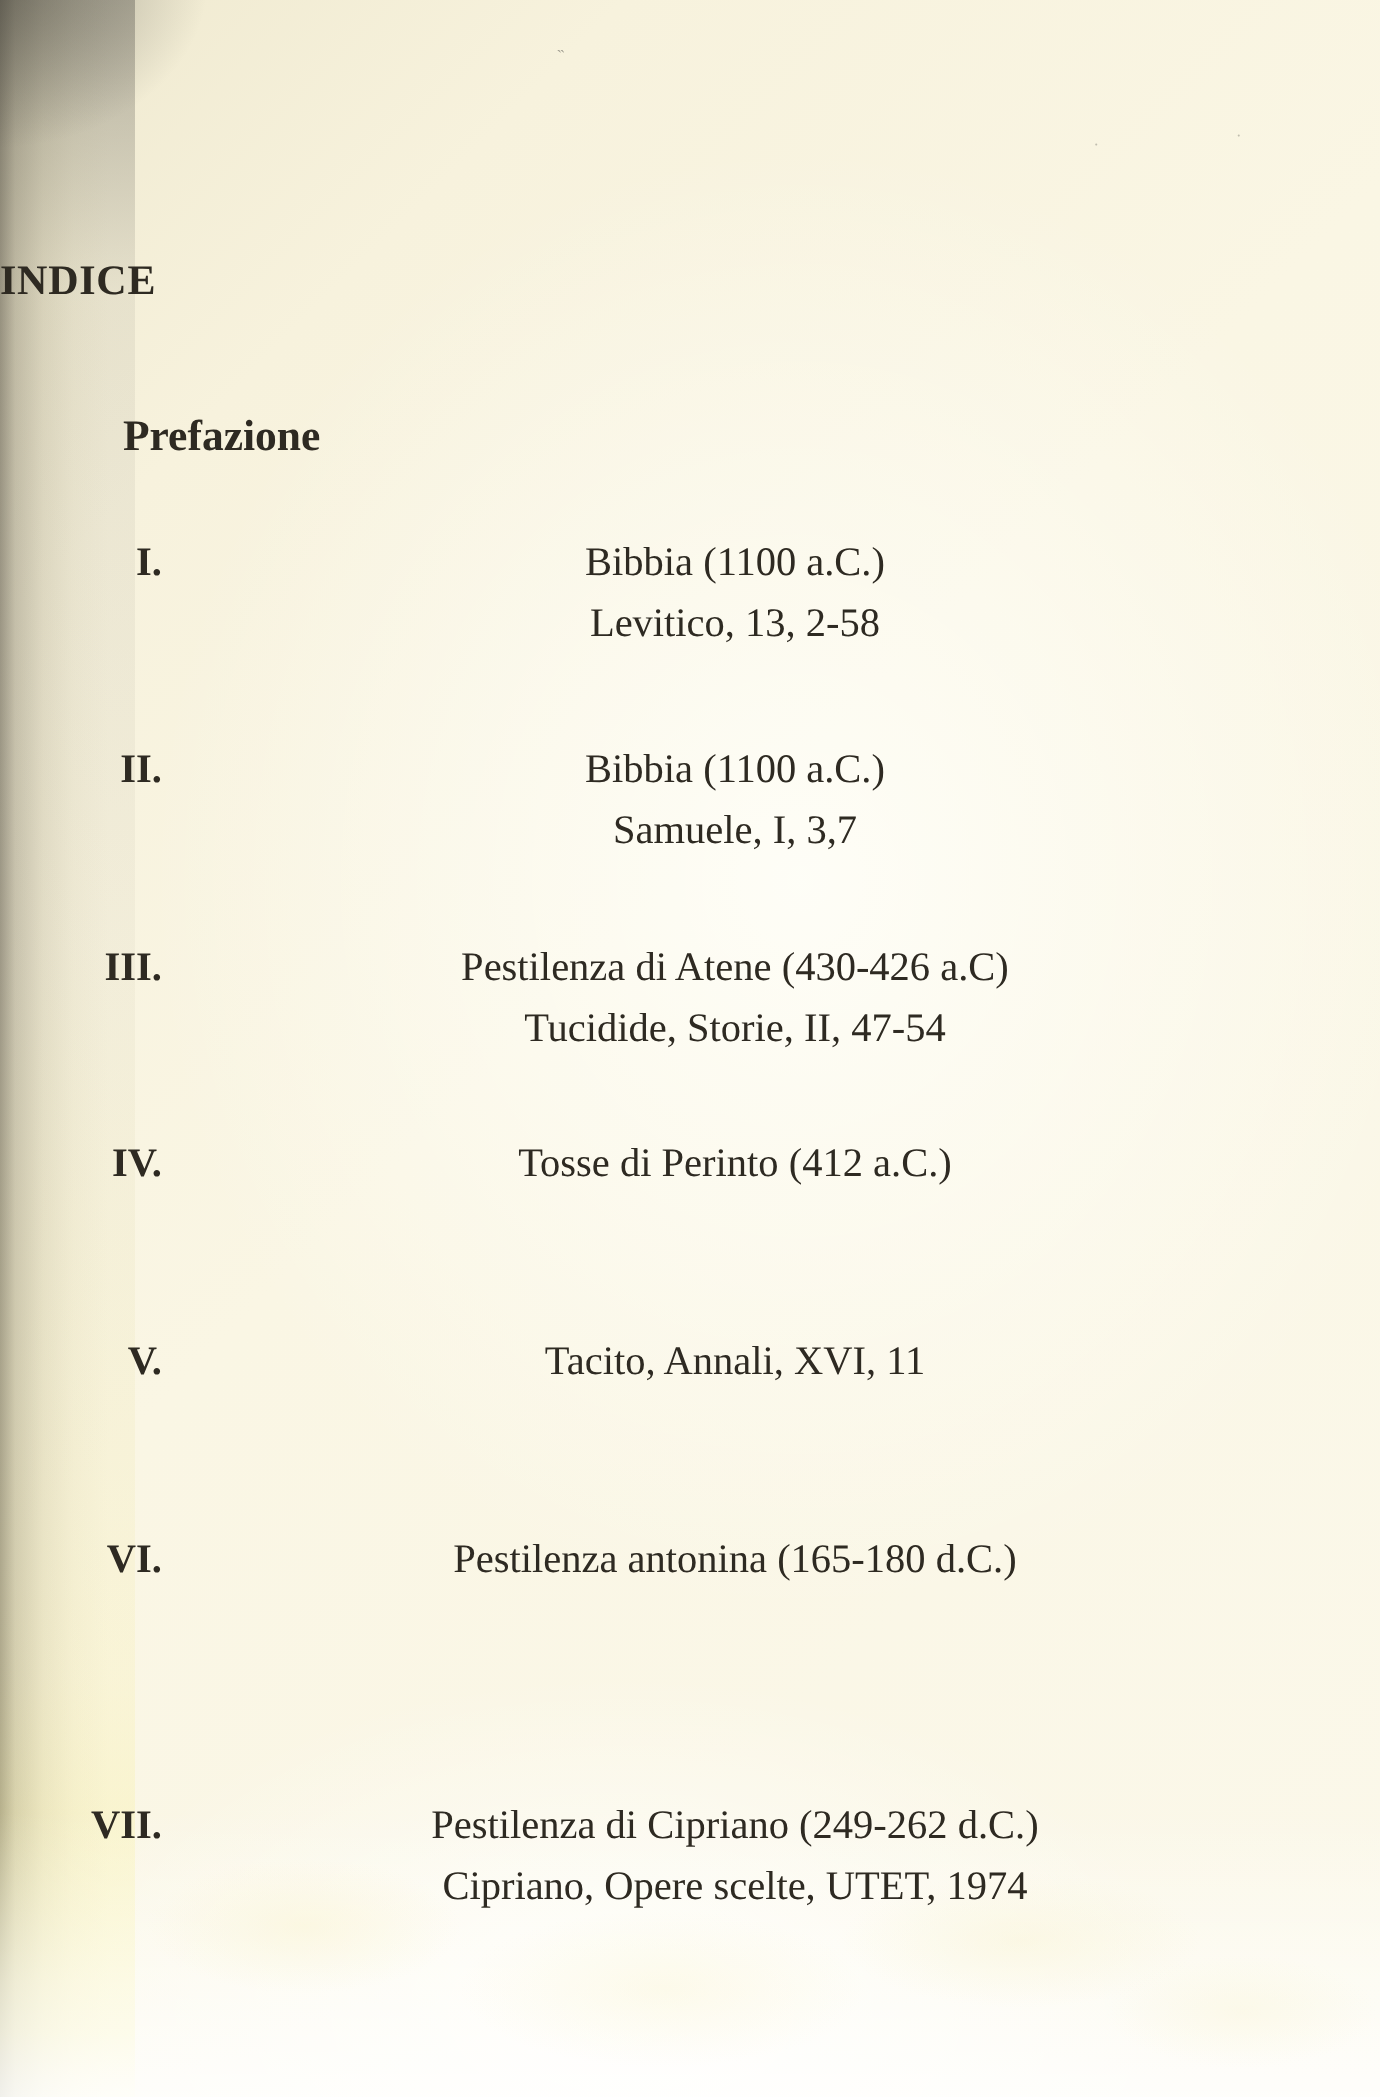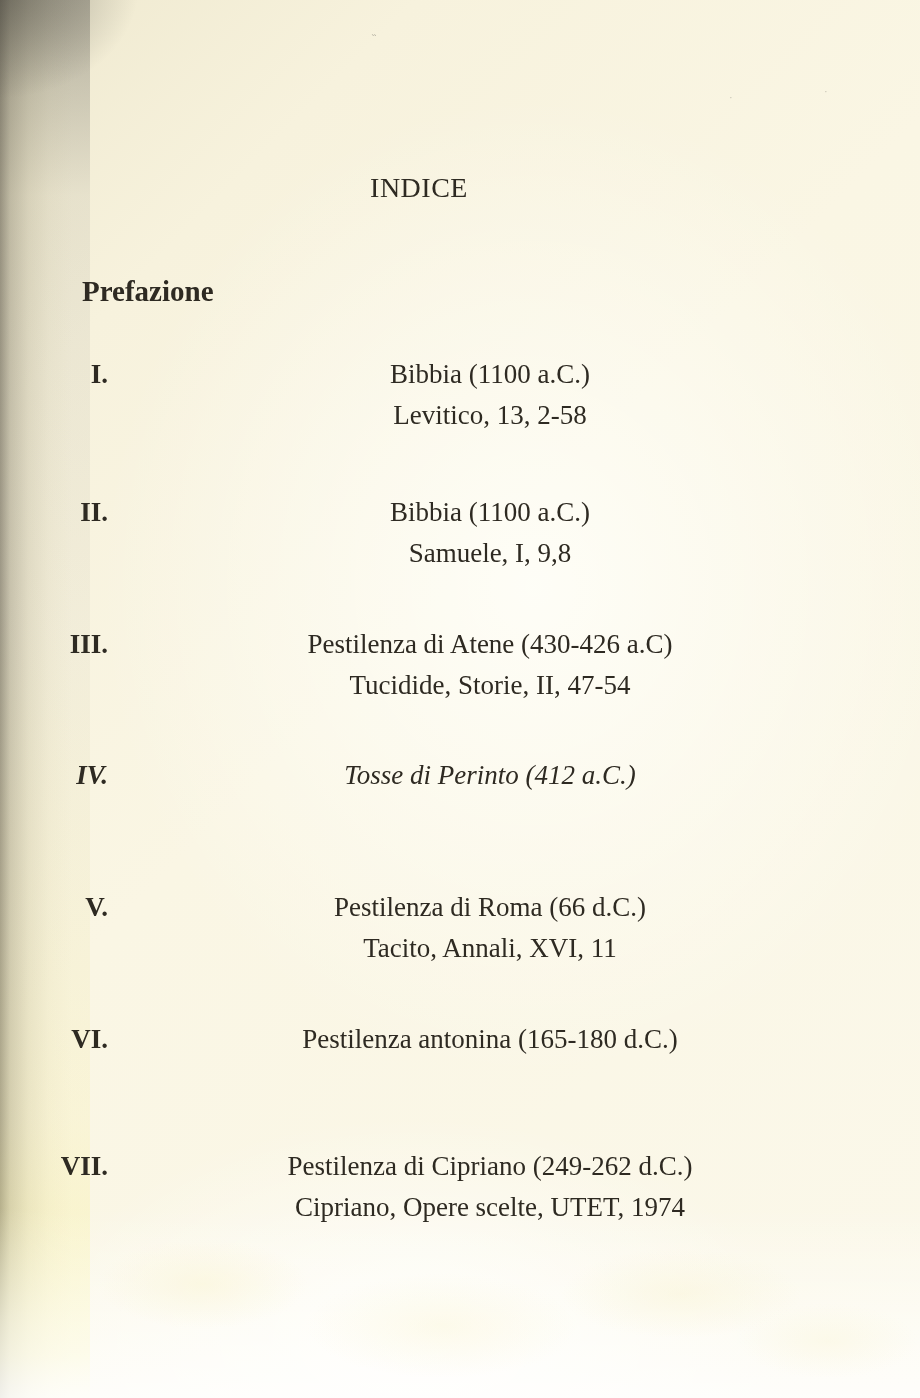--- a/index.html
+++ b/index.html
@@ -70,23 +70,23 @@
     color: #8a887d;
     font-size: 11px;
     line-height: 1;
     opacity: 0.8;
   }
   #page-title {
     position: absolute;
     top: 172px;
     left: 0;
     width: 838px;
-    text-align: center;
+    text-align: left;
     font-size: 28px;
-    font-weight: normal;
+    font-weight: bold;
     letter-spacing: 0.5px;
   }
   #preface-heading {
     position: absolute;
     top: 275px;
     left: 82px;
     font-size: 29px;
     font-weight: bold;
   }
   .entry {
@@ -106,24 +106,24 @@
   }
   .entry .lines {
     margin-left: 120px;
     font-size: 27px;
     line-height: 41px;
     text-align: center;
   }
   .e0 { top: 354px; }
   .e1 { top: 492px; }
   .e2 { top: 624px; }
-  .e3 { top: 755px; font-style: italic; }
+  .e3 { top: 755px; }
   .e4 { top: 887px; }
   .e5 { top: 1019px; }
-  .e6 { top: 1146px; }
+  .e6 { top: 1196px; }
 </style>
 </head>
 <body>
 
 <div id="scan-page">
 
   <div id="edge-shadow"></div>
   <div id="edge-tone"></div>
   <div id="corner-dark"></div>
   <div id="bottom-mottle"></div>
@@ -141,21 +141,21 @@
     <div class="lines">
       <div>Bibbia (1100 a.C.)</div>
       <div>Levitico, 13, 2-58</div>
     </div>
   </div>
 
   <div class="entry e1">
     <span class="num">II.</span>
     <div class="lines">
       <div>Bibbia (1100 a.C.)</div>
-      <div>Samuele, I, 9,8</div>
+      <div>Samuele, I, 3,7</div>
     </div>
   </div>
 
   <div class="entry e2">
     <span class="num">III.</span>
     <div class="lines">
       <div>Pestilenza di Atene (430-426 a.C)</div>
       <div>Tucidide, Storie, II, 47-54</div>
     </div>
   </div>
@@ -163,21 +163,20 @@
   <div class="entry e3">
     <span class="num">IV.</span>
     <div class="lines">
       <div>Tosse di Perinto (412 a.C.)</div>
     </div>
   </div>
 
   <div class="entry e4">
     <span class="num">V.</span>
     <div class="lines">
-      <div>Pestilenza di Roma (66 d.C.)</div>
       <div>Tacito, Annali, XVI, 11</div>
     </div>
   </div>
 
   <div class="entry e5">
     <span class="num">VI.</span>
     <div class="lines">
       <div>Pestilenza antonina (165-180 d.C.)</div>
     </div>
   </div>

